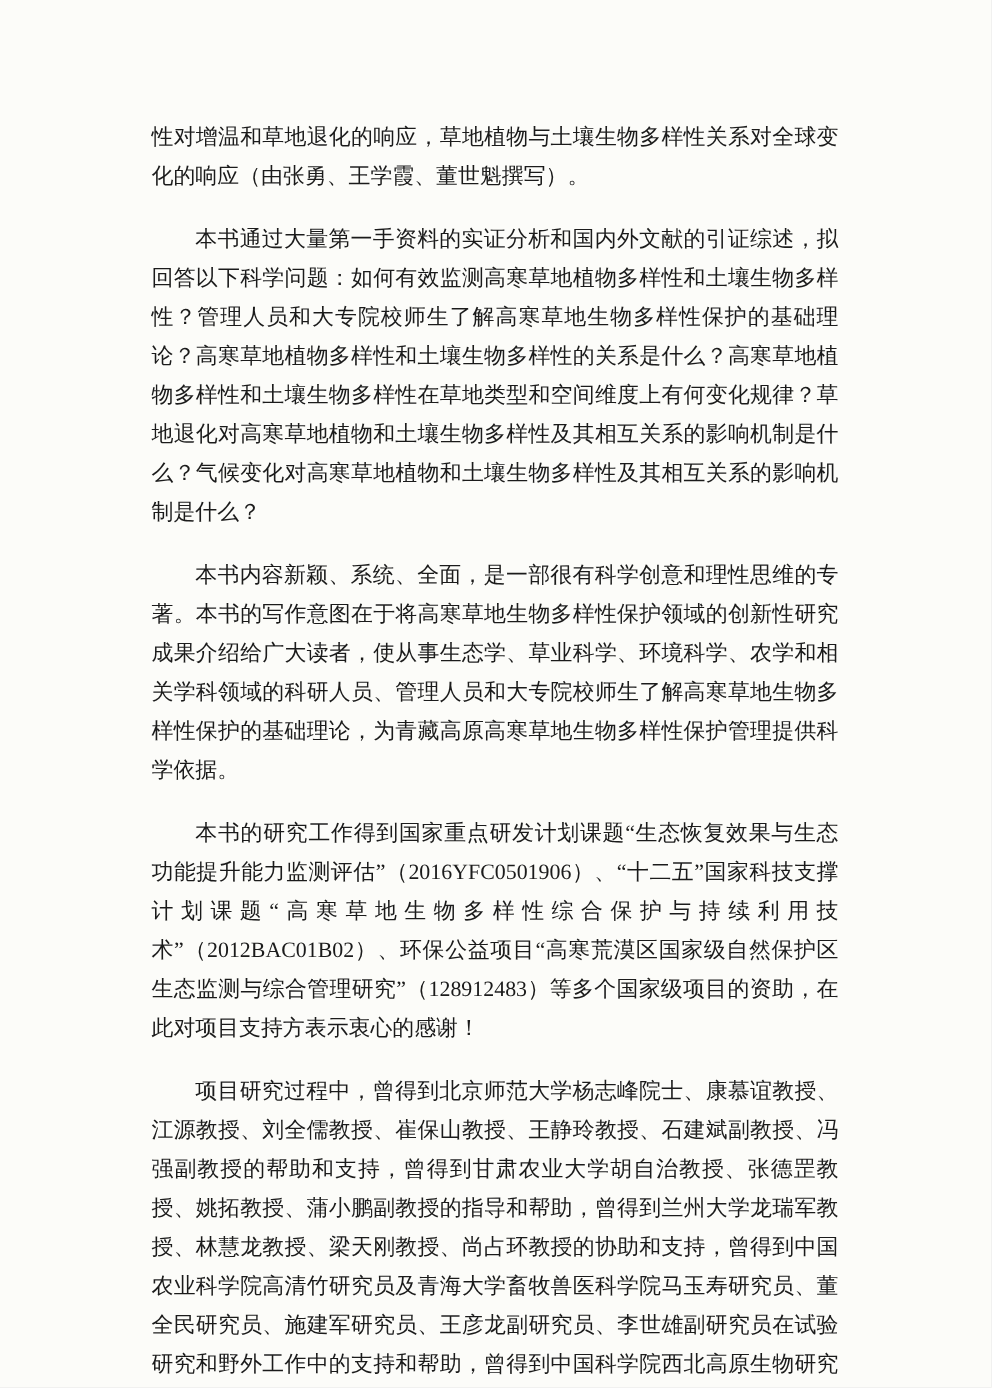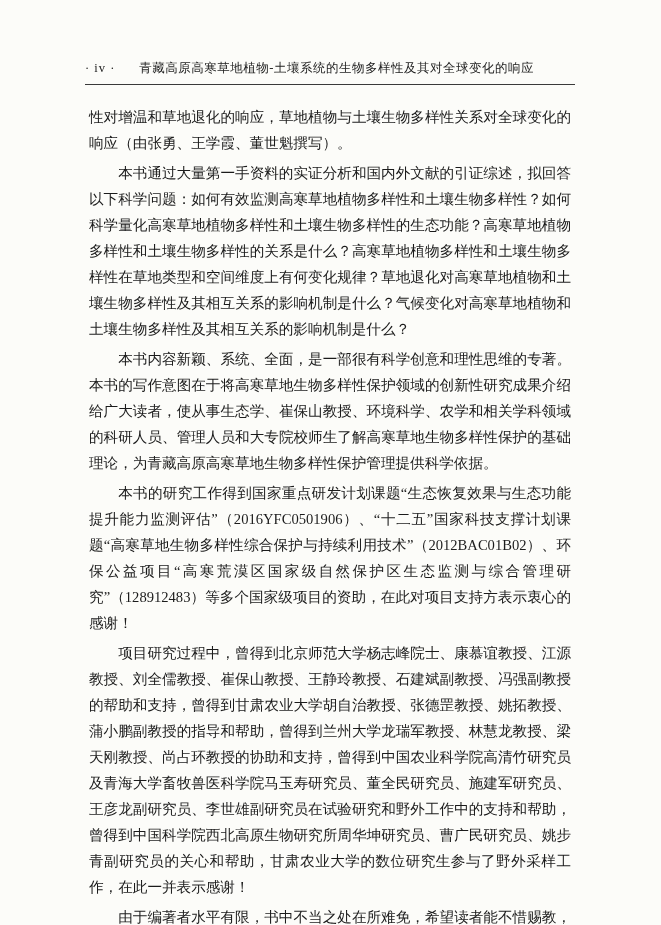--- a/index.html
+++ b/index.html
@@ -37,39 +37,35 @@
     letter-spacing: 0.5px;
     white-space: nowrap;
   }
   .page-body {
     margin: 19px 86px 0 85px;
     font-size: 14.6px;
     line-height: 26px;
     text-align: justify;
   }
   .page-body p {
-    margin: 4px;
+    margin: 16px;
     text-indent: 2em;
   }
   .page-body p.continuation {
     text-indent: 0;
   }
 </style>
 </head>
 <body>
 
 <div class="page">
 
-  <header class="page-header">
-    <span class="page-number">· iv ·</span>
-    <span class="running-title">青藏高原高寒草地植物-土壤系统的生物多样性及其对全球变化的响应</span>
-  </header>
 
   <main class="page-body">
     <p class="continuation">性对增温和草地退化的响应，草地植物与土壤生物多样性关系对全球变化的响应（由张勇、王学霞、董世魁撰写）。</p>
-    <p>本书通过大量第一手资料的实证分析和国内外文献的引证综述，拟回答以下科学问题：如何有效监测高寒草地植物多样性和土壤生物多样性？如何科学量化高寒草地植物多样性和土壤生物多样性的生态功能？高寒草地植物多样性和土壤生物多样性的关系是什么？高寒草地植物多样性和土壤生物多样性在草地类型和空间维度上有何变化规律？草地退化对高寒草地植物和土壤生物多样性及其相互关系的影响机制是什么？气候变化对高寒草地植物和土壤生物多样性及其相互关系的影响机制是什么？</p>
-    <p>本书内容新颖、系统、全面，是一部很有科学创意和理性思维的专著。本书的写作意图在于将高寒草地生物多样性保护领域的创新性研究成果介绍给广大读者，使从事生态学、崔保山教授、环境科学、农学和相关学科领域的科研人员、管理人员和大专院校师生了解高寒草地生物多样性保护的基础理论，为青藏高原高寒草地生物多样性保护管理提供科学依据。</p>
+    <p>本书通过大量第一手资料的实证分析和国内外文献的引证综述，拟回答以下科学问题：如何有效监测高寒草地植物多样性和土壤生物多样性？管理人员和大专院校师生了解高寒草地生物多样性保护的基础理论？高寒草地植物多样性和土壤生物多样性的关系是什么？高寒草地植物多样性和土壤生物多样性在草地类型和空间维度上有何变化规律？草地退化对高寒草地植物和土壤生物多样性及其相互关系的影响机制是什么？气候变化对高寒草地植物和土壤生物多样性及其相互关系的影响机制是什么？</p>
+    <p>本书内容新颖、系统、全面，是一部很有科学创意和理性思维的专著。本书的写作意图在于将高寒草地生物多样性保护领域的创新性研究成果介绍给广大读者，使从事生态学、草业科学、环境科学、农学和相关学科领域的科研人员、管理人员和大专院校师生了解高寒草地生物多样性保护的基础理论，为青藏高原高寒草地生物多样性保护管理提供科学依据。</p>
     <p>本书的研究工作得到国家重点研发计划课题“生态恢复效果与生态功能提升能力监测评估”（2016YFC0501906）、“十二五”国家科技支撑计划课题“高寒草地生物多样性综合保护与持续利用技术”（2012BAC01B02）、环保公益项目“高寒荒漠区国家级自然保护区生态监测与综合管理研究”（128912483）等多个国家级项目的资助，在此对项目支持方表示衷心的感谢！</p>
     <p>项目研究过程中，曾得到北京师范大学杨志峰院士、康慕谊教授、江源教授、刘全儒教授、崔保山教授、王静玲教授、石建斌副教授、冯强副教授的帮助和支持，曾得到甘肃农业大学胡自治教授、张德罡教授、姚拓教授、蒲小鹏副教授的指导和帮助，曾得到兰州大学龙瑞军教授、林慧龙教授、梁天刚教授、尚占环教授的协助和支持，曾得到中国农业科学院高清竹研究员及青海大学畜牧兽医科学院马玉寿研究员、董全民研究员、施建军研究员、王彦龙副研究员、李世雄副研究员在试验研究和野外工作中的支持和帮助，曾得到中国科学院西北高原生物研究所周华坤研究员、曹广民研究员、姚步青副研究员的关心和帮助，甘肃农业大学的数位研究生参与了野外采样工作，在此一并表示感谢！</p>
     <p>由于编著者水平有限，书中不当之处在所难免，希望读者能不惜赐教，及时指出本书的不足之处，并希望提出修改建议和意见，以便我们日后改进。</p>
   </main>
 
 </div>
 
 </body></html>

